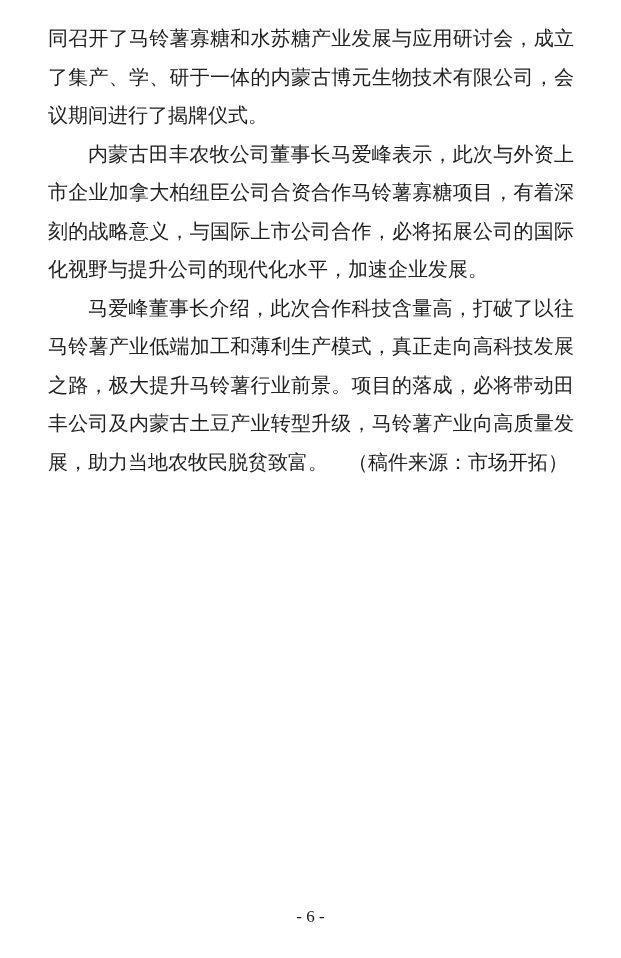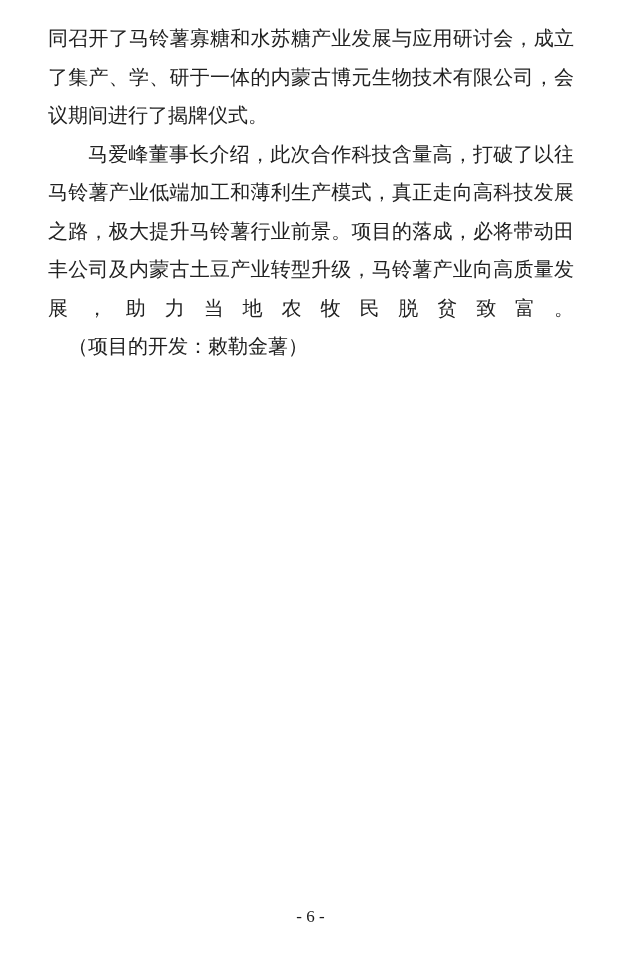--- a/index.html
+++ b/index.html
@@ -57,16 +57,17 @@
     color: #1a1a1a;
     font-family: "Liberation Serif", "DejaVu Serif", serif;
   }
 </style>
 </head>
 <body>
 
 <div class="page">
   <div class="content">
     <p>同召开了马铃薯寡糖和水苏糖产业发展与应用研讨会，成立了集产、学、研于一体的内蒙古博元生物技术有限公司，会议期间进行了揭牌仪式。</p>
-    <p class="indent"><span>马爱峰董事长介绍，此次合作科技含量高，打破了以往马铃薯产业低端加工和薄利生产模式，真正走向高科技发展之路，极大提升马铃薯行业前景。项目的落成，必将带动田丰公司及内蒙古土豆产业转型升级，马铃薯产业向高质量发展，助力当地农牧民脱贫致富。</span><span class="source">（项目的开发：敕勒金薯）</span></p>
+    <p class="indent">内蒙古田丰农牧公司董事长马爱峰表示，此次与外资上市企业加拿大柏纽臣公司合资合作马铃薯寡糖项目，有着深刻的战略意义，与国际上市公司合作，必将拓展公司的国际化视野与提升公司的现代化水平，加速企业发展。</p>
+    <p class="indent"><span>马爱峰董事长介绍，此次合作科技含量高，打破了以往马铃薯产业低端加工和薄利生产模式，真正走向高科技发展之路，极大提升马铃薯行业前景。项目的落成，必将带动田丰公司及内蒙古土豆产业转型升级，马铃薯产业向高质量发展，助力当地农牧民脱贫致富。</span><span class="source">（稿件来源：市场开拓）</span></p>
   </div>
   <div class="footer">- 6 -</div>
 </div>
 
 </body></html>

